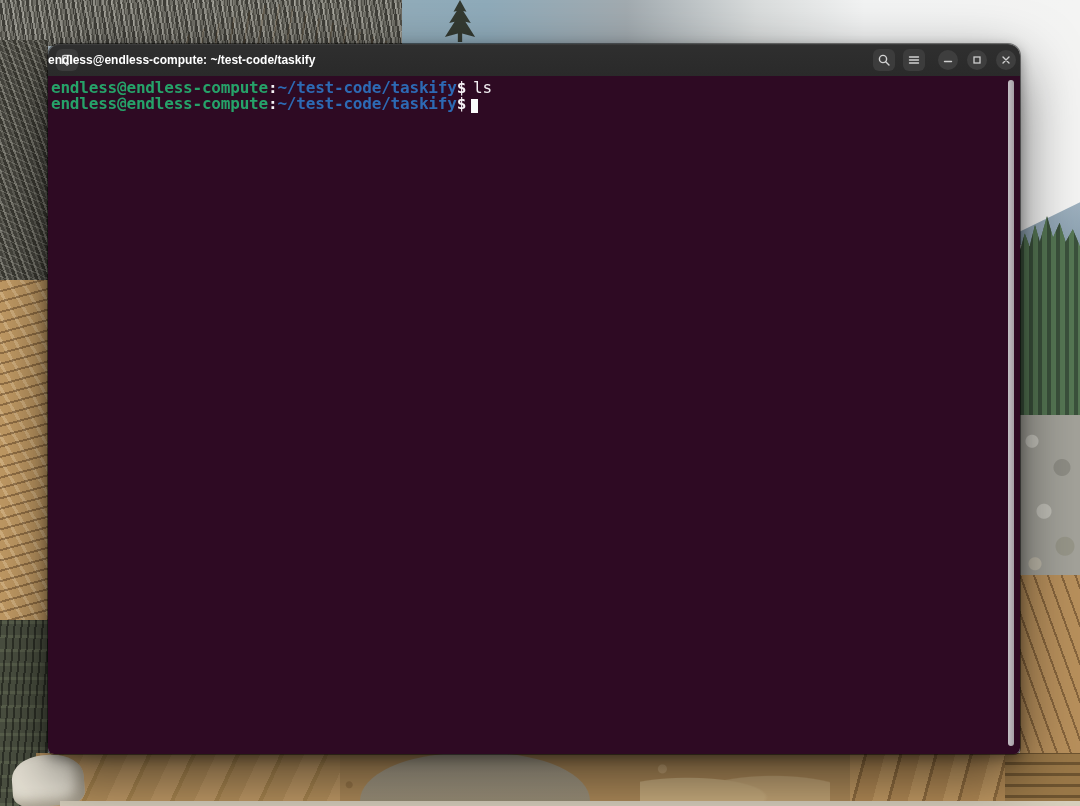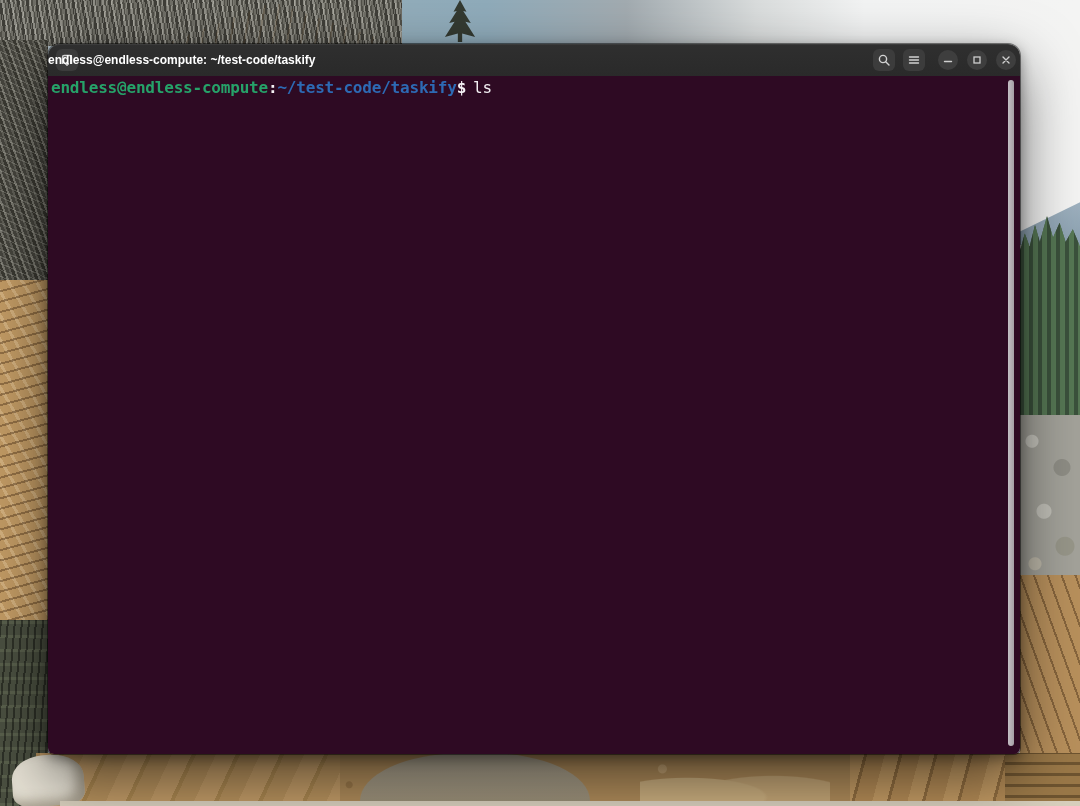--- a/index.html
+++ b/index.html
@@ -186,16 +186,17 @@
       <span>
         <svg width="12" height="12" viewBox="0 0 12 12">
           <path d="M3 3 L9 9 M9 3 L3 9" stroke="#cfcfcf" stroke-width="1.4" stroke-linecap="round"></path>
         </svg>
       </span>
     </div>
   </div>
 
   <div class="screen">
     <div class="tline"><span class="c-user">endless@endless-compute</span><span class="c-white">:</span><span class="c-path">~/test-code/taskify</span><span class="c-white">$</span><span class="c-cmd">ls</span></div>
+    <div class="tline"><span class="c-user">endless@endless-compute</span><span class="c-white">:</span><span class="c-path">~/test-code/taskify</span><span class="c-white">$</span><span class="cursor"></span></div>
   </div>
 
   <div class="scrollbar"></div>
 </div>
 
 </body></html>

